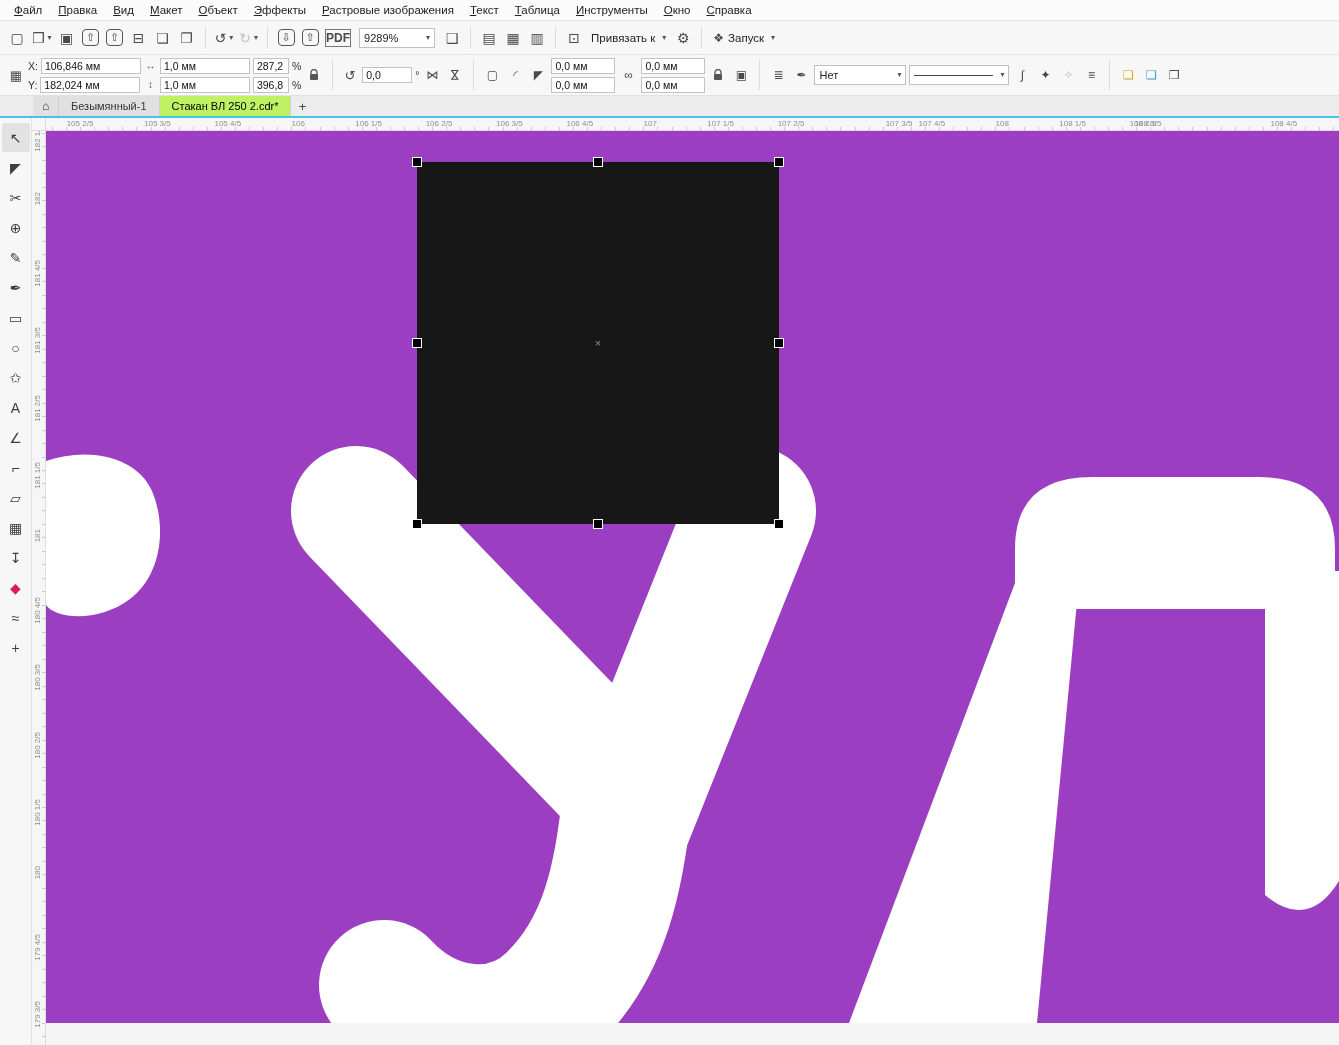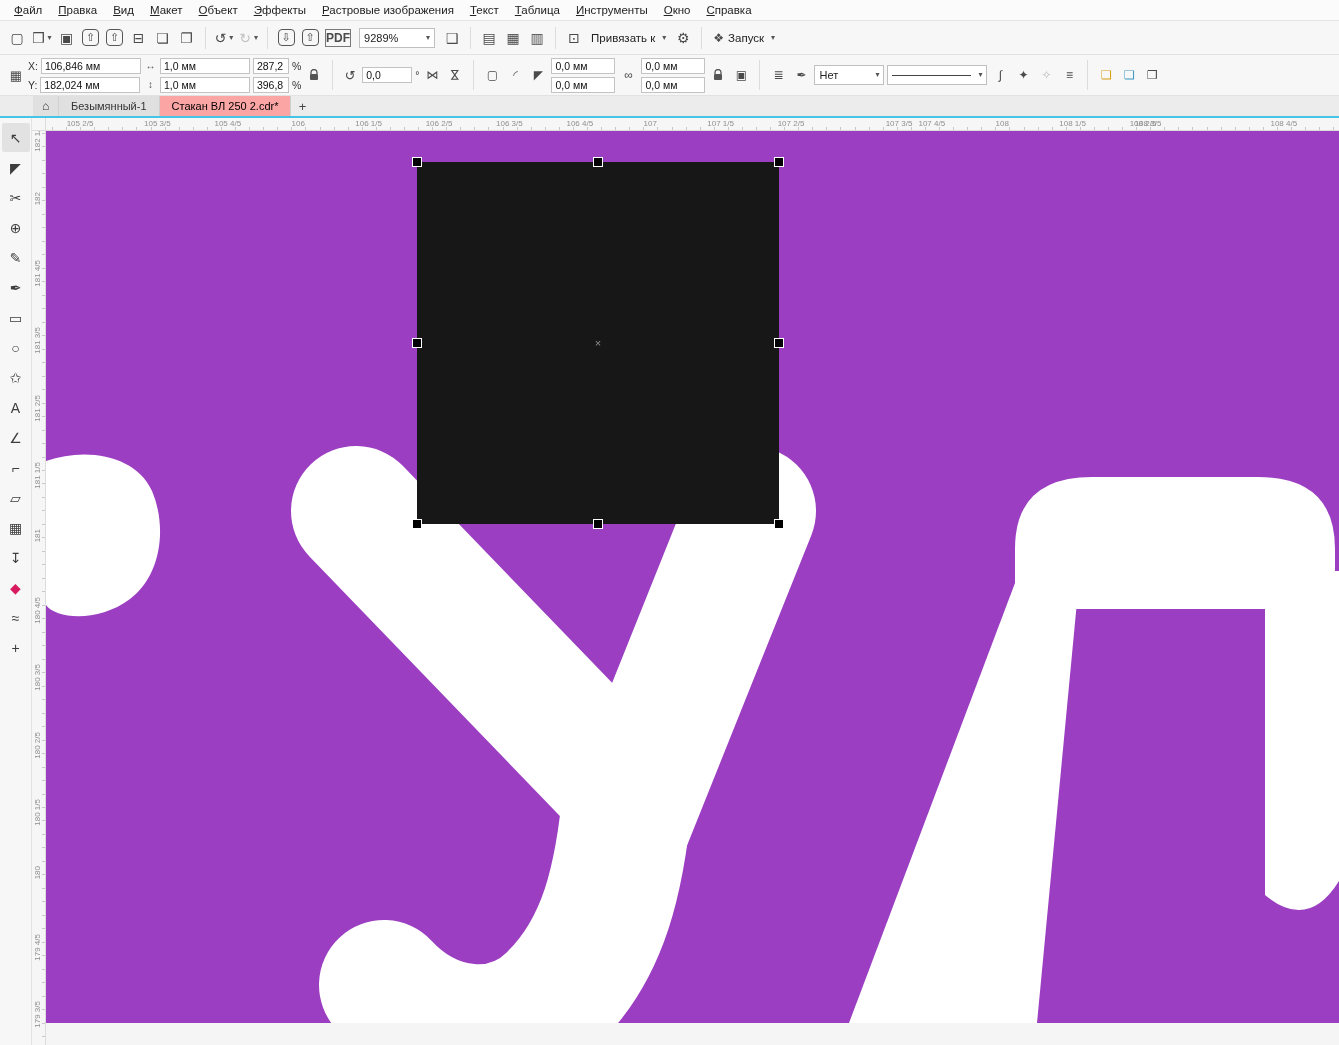--- a/index.html
+++ b/index.html
@@ -36,31 +36,31 @@
 .picon{font-size:13px;color:#4a4a4a;width:18px;text-align:center;flex:0 0 auto}
 .picon.sm{font-size:10px;width:13px}
 .stack{display:flex;flex-direction:column;gap:3px;flex:0 0 auto}
 .frow{display:flex;align-items:center;gap:3px}
 .field{height:16px;background:#fff;border:1px solid #c3c3c3;font-size:10.5px;color:#111;display:flex;align-items:center;padding:0 3px;white-space:nowrap;overflow:hidden}
 .w92{width:100px}.w90{width:90px}.w40{width:36px}.w50{width:50px}.w64{width:64px}
 .flab{font-size:10.5px;color:#333;white-space:nowrap}
 .pbtn{width:20px;height:20px;border-radius:2px;display:flex;align-items:center;justify-content:center;font-size:12px;color:#4a4a4a;flex:0 0 auto}
 .pbtn.disabled{color:#c2c2c2}
 .rot90{transform:rotate(90deg)}
-.combo.w70{width:70px}.combo.w100{width:100px}
+.combo.w70{width:92px}.combo.w100{width:100px}
 .line-preview{flex:1;border-top:1px solid #444;height:0;margin-right:4px}
 .lyrA{color:#d9a21b}.lyrB{color:#3e9bc4}
 .overflowed{margin-right:-12px}
 
 
 #tabbar{height:22px;background:#ececec;display:flex;align-items:flex-end;padding-left:33px;border-bottom:2px solid #45c5e6;flex:0 0 auto}
 .home{width:26px;height:20px;display:flex;align-items:center;justify-content:center;background:#e0e0e0;border-right:1px solid #d0d0d0;font-size:12px;color:#333}
 #tabs{display:flex;height:20px}
 .tab{height:20px;padding:0 12px;font-size:11px;display:flex;align-items:center;background:#e0e0e0;border-right:1px solid #cfcfcf;color:#333;white-space:nowrap}
-.tab.active{background:#fca5a5;color:#000}
+.tab.active{background:#bef264;color:#000}
 .newtab{width:22px;height:20px;display:flex;align-items:center;justify-content:center;font-size:13px;color:#444}
 
 
 #content{flex:1;display:flex;min-height:0}
 #toolbox{width:32px;background:#f7f7f7;border-right:1px solid #e2e2e2;display:flex;flex-direction:column;align-items:center;padding-top:5px;gap:1px;flex:0 0 auto}
 .tool{width:28px;height:29px;display:flex;align-items:center;justify-content:center;font-size:14px;color:#3d3d3d;border-radius:2px;flex:0 0 auto}
 .tool.active{background:#e2e2e2}
 #right{flex:1;display:flex;flex-direction:column;min-width:0}
 #hrow{display:flex;height:13px;flex:0 0 auto}
 #corner{width:14px;height:13px;background:#f6f6f6;border-right:1px solid #dcdcdc;border-bottom:1px solid #dcdcdc;flex:0 0 auto}

